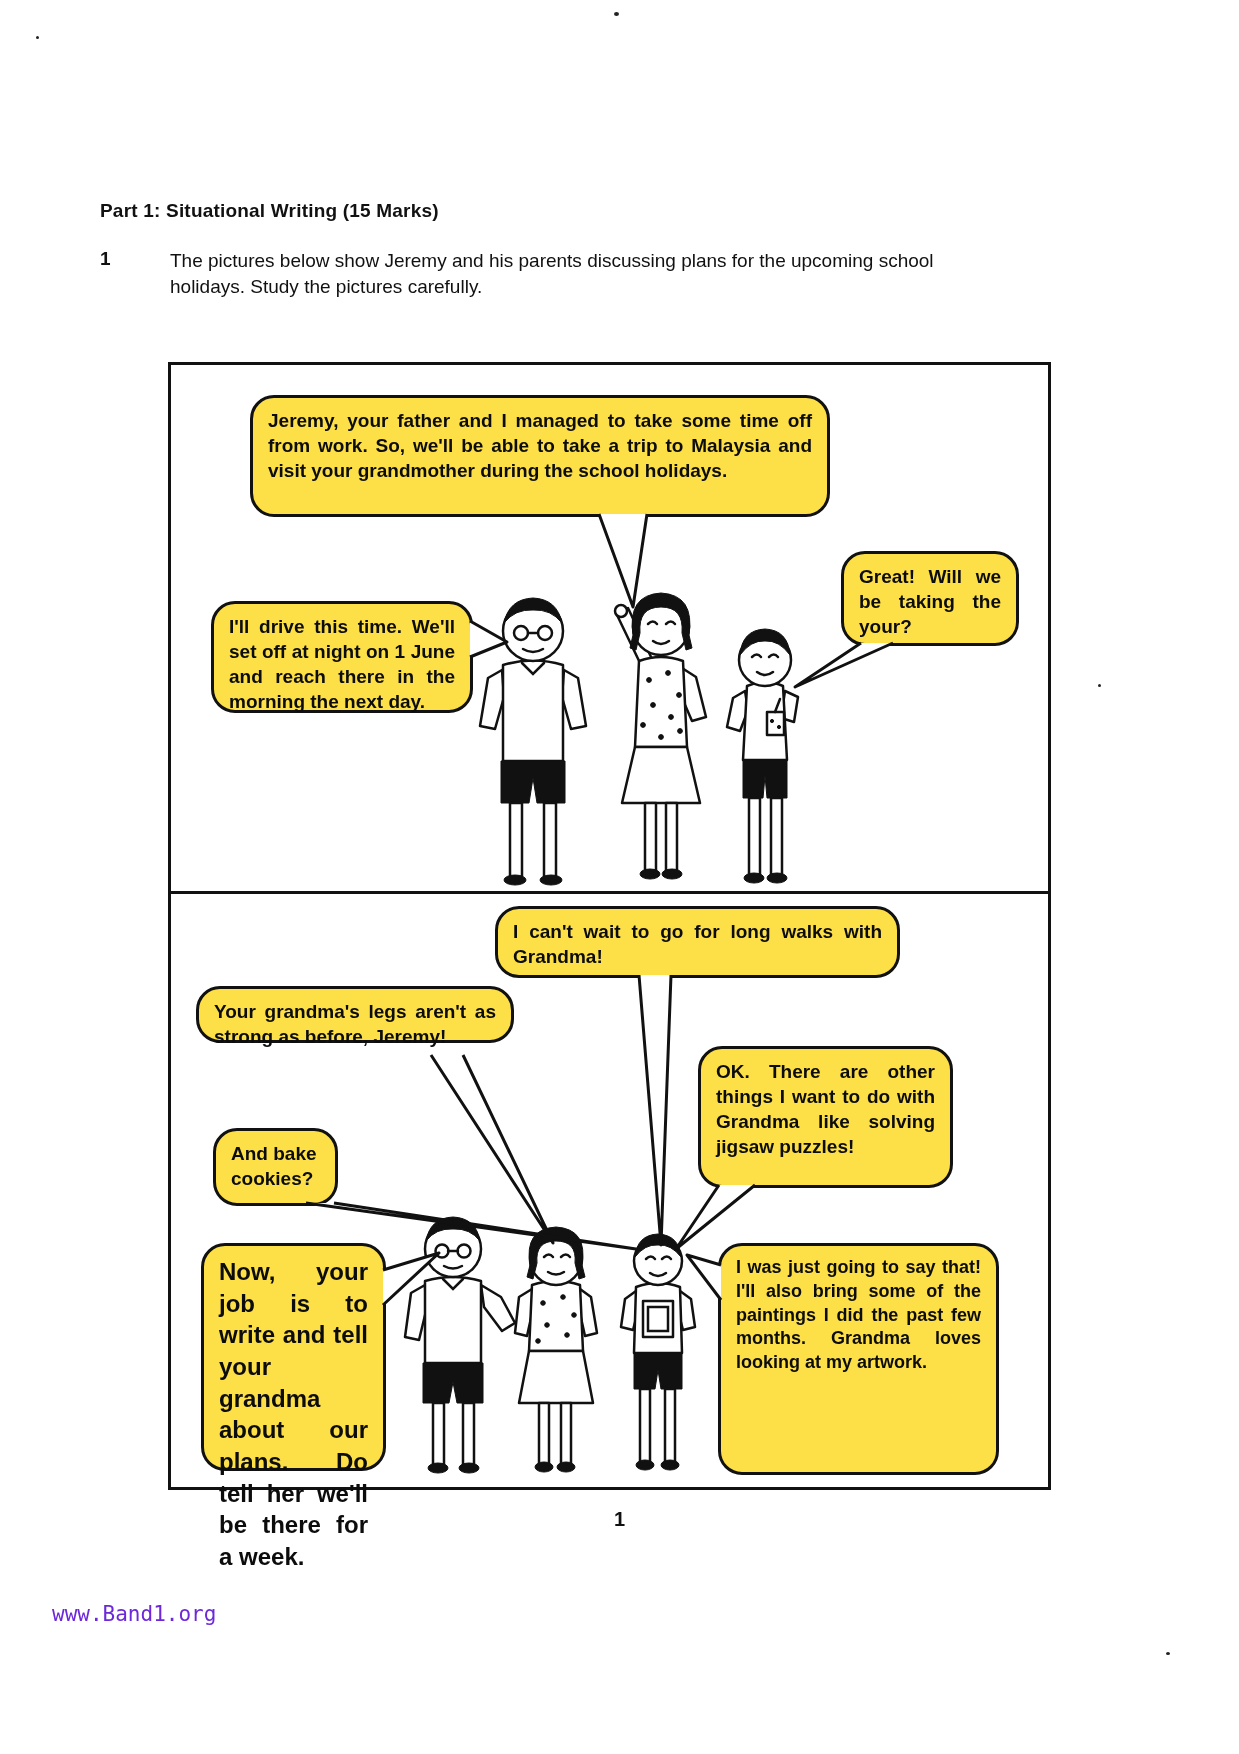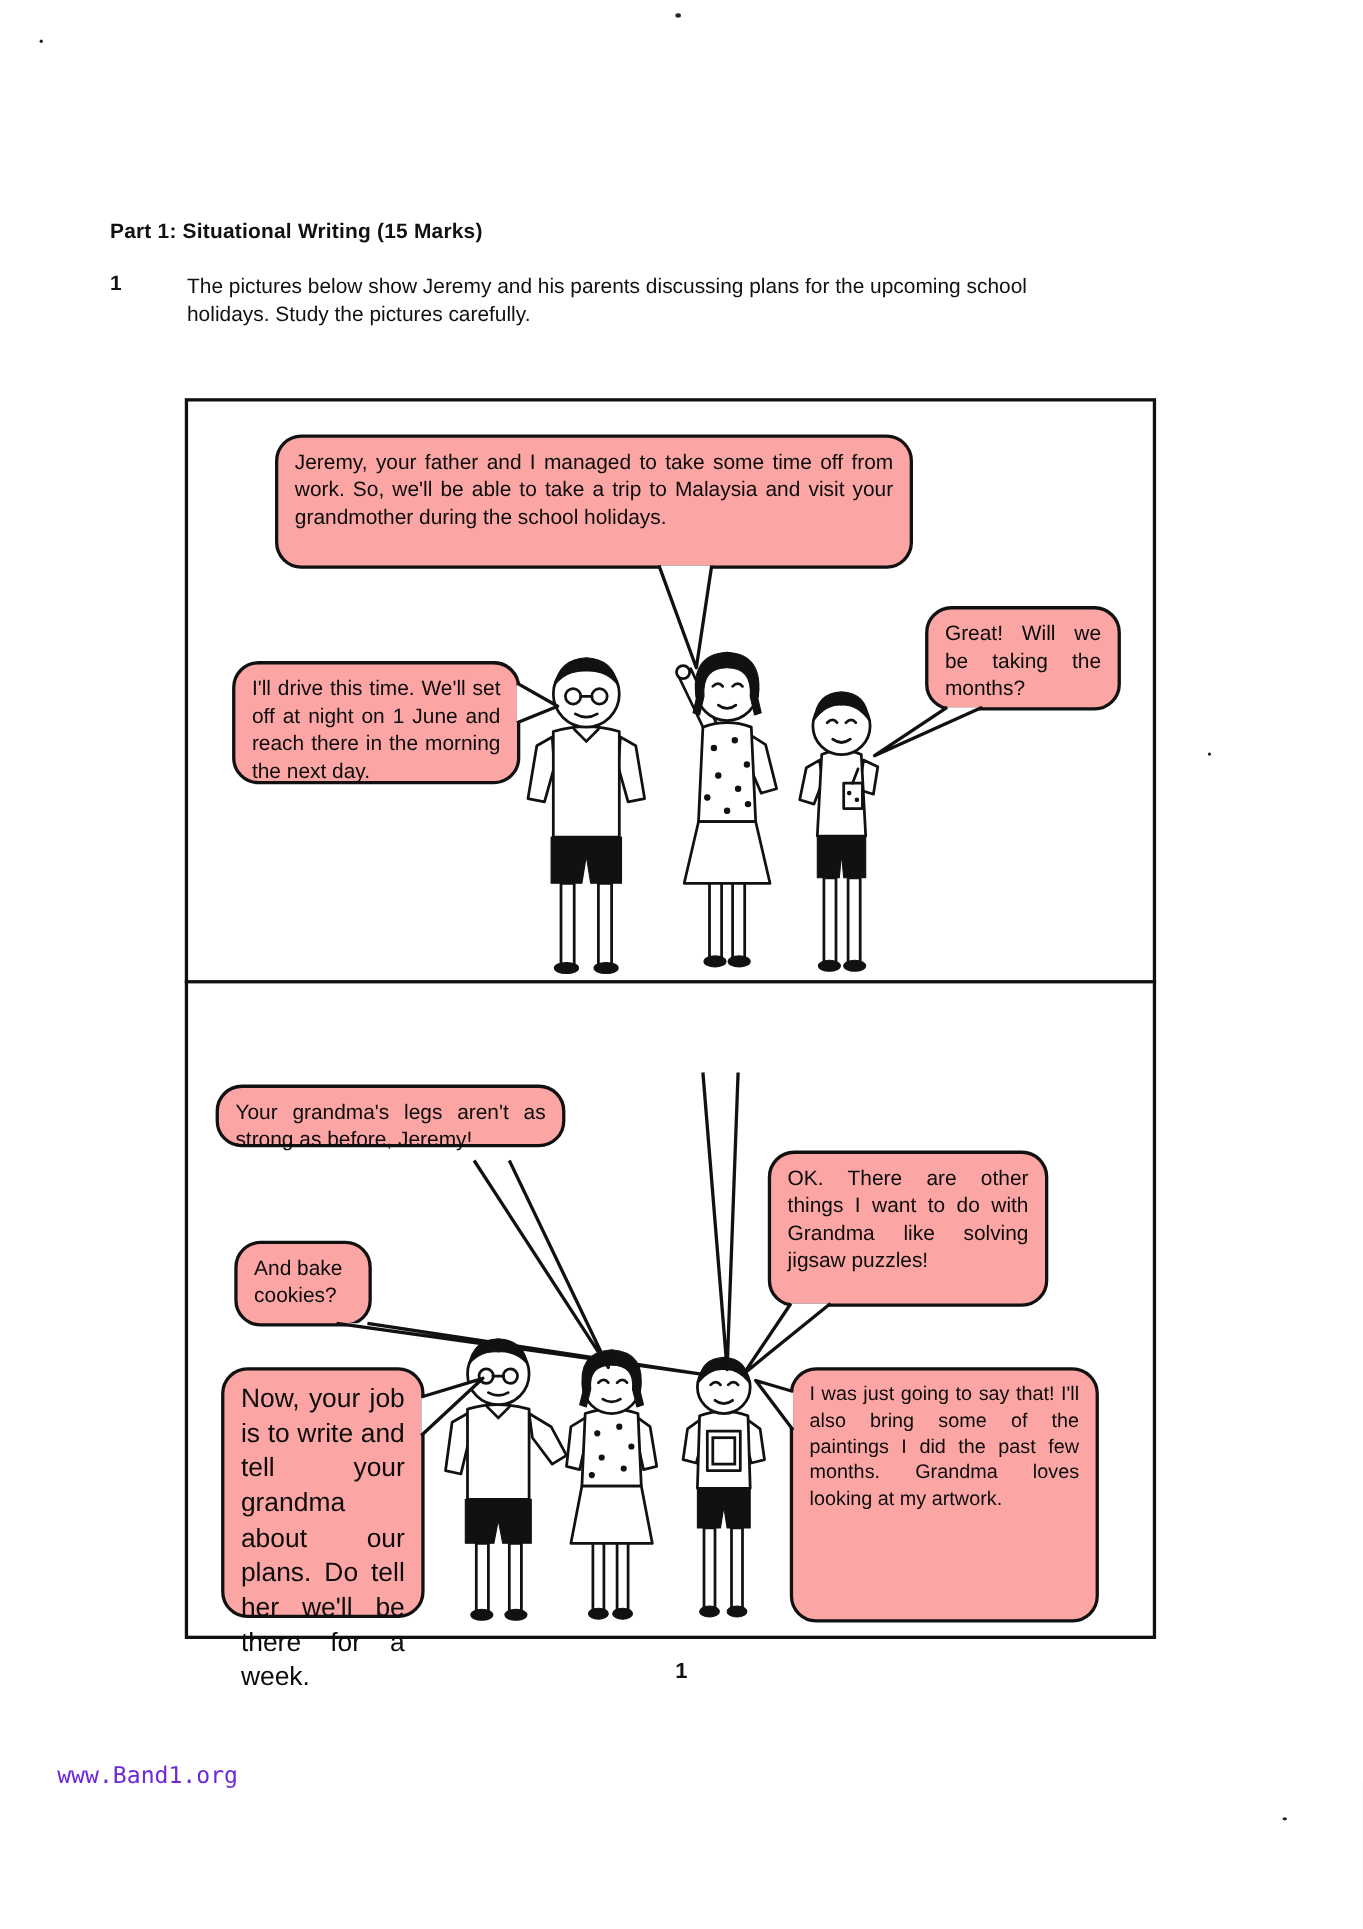--- a/index.html
+++ b/index.html
@@ -8,23 +8,23 @@
     background:#ffffff;color:#111;
     font-family:"Liberation Sans",sans-serif;overflow:hidden;
   }
   .section-title{position:absolute;left:100px;top:200px;font-size:19px;font-weight:700;letter-spacing:.2px;}
   .q-number{position:absolute;left:100px;top:248px;font-size:19px;font-weight:700;}
   .instruction{position:absolute;left:170px;top:248px;width:800px;font-size:19px;line-height:1.35;font-weight:500;}
   .comic-frame{position:absolute;left:168px;top:362px;width:877px;height:1122px;border:3px solid #111;background:#fff;box-sizing:content-box;}
   .panel-divider{position:absolute;left:-3px;top:526px;width:883px;height:0;border-top:3px solid #111;z-index:0;}
   .figures{position:absolute;left:0;z-index:1;}
   .bubble{
-    position:absolute;background:#fca5a5;border:3px solid #111;border-radius:24px;
+    position:absolute;background:#fde047;border:3px solid #111;border-radius:24px;
     padding:10px 15px;font-size:19px;line-height:1.32;color:#0c0c0c;
-    text-align:justify;z-index:2;box-sizing:border-box;font-weight:400;
+    text-align:justify;z-index:2;box-sizing:border-box;font-weight:700;
   }
   .tails{position:absolute;left:0;top:0;z-index:3;pointer-events:none;}
   .page-number{position:absolute;left:0;top:1508px;width:1239px;text-align:center;font-size:20px;font-weight:700;}
   .footer-url{position:absolute;left:52px;top:1602px;font-family:"DejaVu Sans Mono",monospace;font-size:21px;color:#6d28d9;}
   .speck{position:absolute;background:#222;border-radius:50%;}
   svg .ln{stroke:#111;stroke-width:2.5;fill:none;stroke-linecap:round;}
   svg .fl{stroke:#111;stroke-width:2.5;fill:#fff;stroke-linejoin:round;}
   svg .bk{fill:#111;stroke:#111;stroke-width:1;stroke-linejoin:round;}
 </style>
 </head>
@@ -168,24 +168,25 @@
         <path class="ln" d="M475 368 q5 -5 9 0"></path>
         <path class="ln" d="M491 368 q5 -5 9 0"></path>
         <path class="ln" d="M479 382 Q487 388 495 382"></path>
       </g>
     </svg>
 
     <div class="panel-divider"></div>
 
     <div class="bubble" style="left:79px;top:30px;width:580px;height:122px">Jeremy, your father and I managed to take some time off from work. So, we'll be able to take a trip to Malaysia and visit your grandmother during the school holidays.</div>
 
-    <div class="bubble" style="left:670px;top:186px;width:178px;height:95px">Great! Will we be taking the months?</div>
+    <div class="bubble" style="left:670px;top:186px;width:178px;height:95px">Great! Will we be taking the your?</div>
 
     <div class="bubble" style="left:40px;top:236px;width:262px;height:112px">I'll drive this time. We'll set off at night on 1 June and reach there in the morning the next day.</div>
 
+    <div class="bubble" style="left:324px;top:541px;width:405px;height:72px">I can't wait to go for long walks with Grandma!</div>
 
     <div class="bubble" style="left:25px;top:621px;width:318px;height:57px">Your grandma's legs aren't as strong as before, Jeremy!</div>
 
     <div class="bubble" style="left:527px;top:681px;width:255px;height:142px">OK. There are other things I want to do with Grandma like solving jigsaw puzzles!</div>
 
     <div class="bubble" style="left:42px;top:763px;width:125px;height:78px;text-align:left">And bake cookies?</div>
 
     <div class="bubble" style="left:30px;top:878px;width:185px;height:228px;font-size:24px">Now, your job is to write and tell your grandma about our plans. Do tell her we'll be there for a week.</div>
 
     <div class="bubble" style="left:547px;top:878px;width:281px;height:232px;font-size:18px">I was just going to say that! I'll also bring some of the paintings I did the past few months. Grandma loves looking at my artwork.</div>

